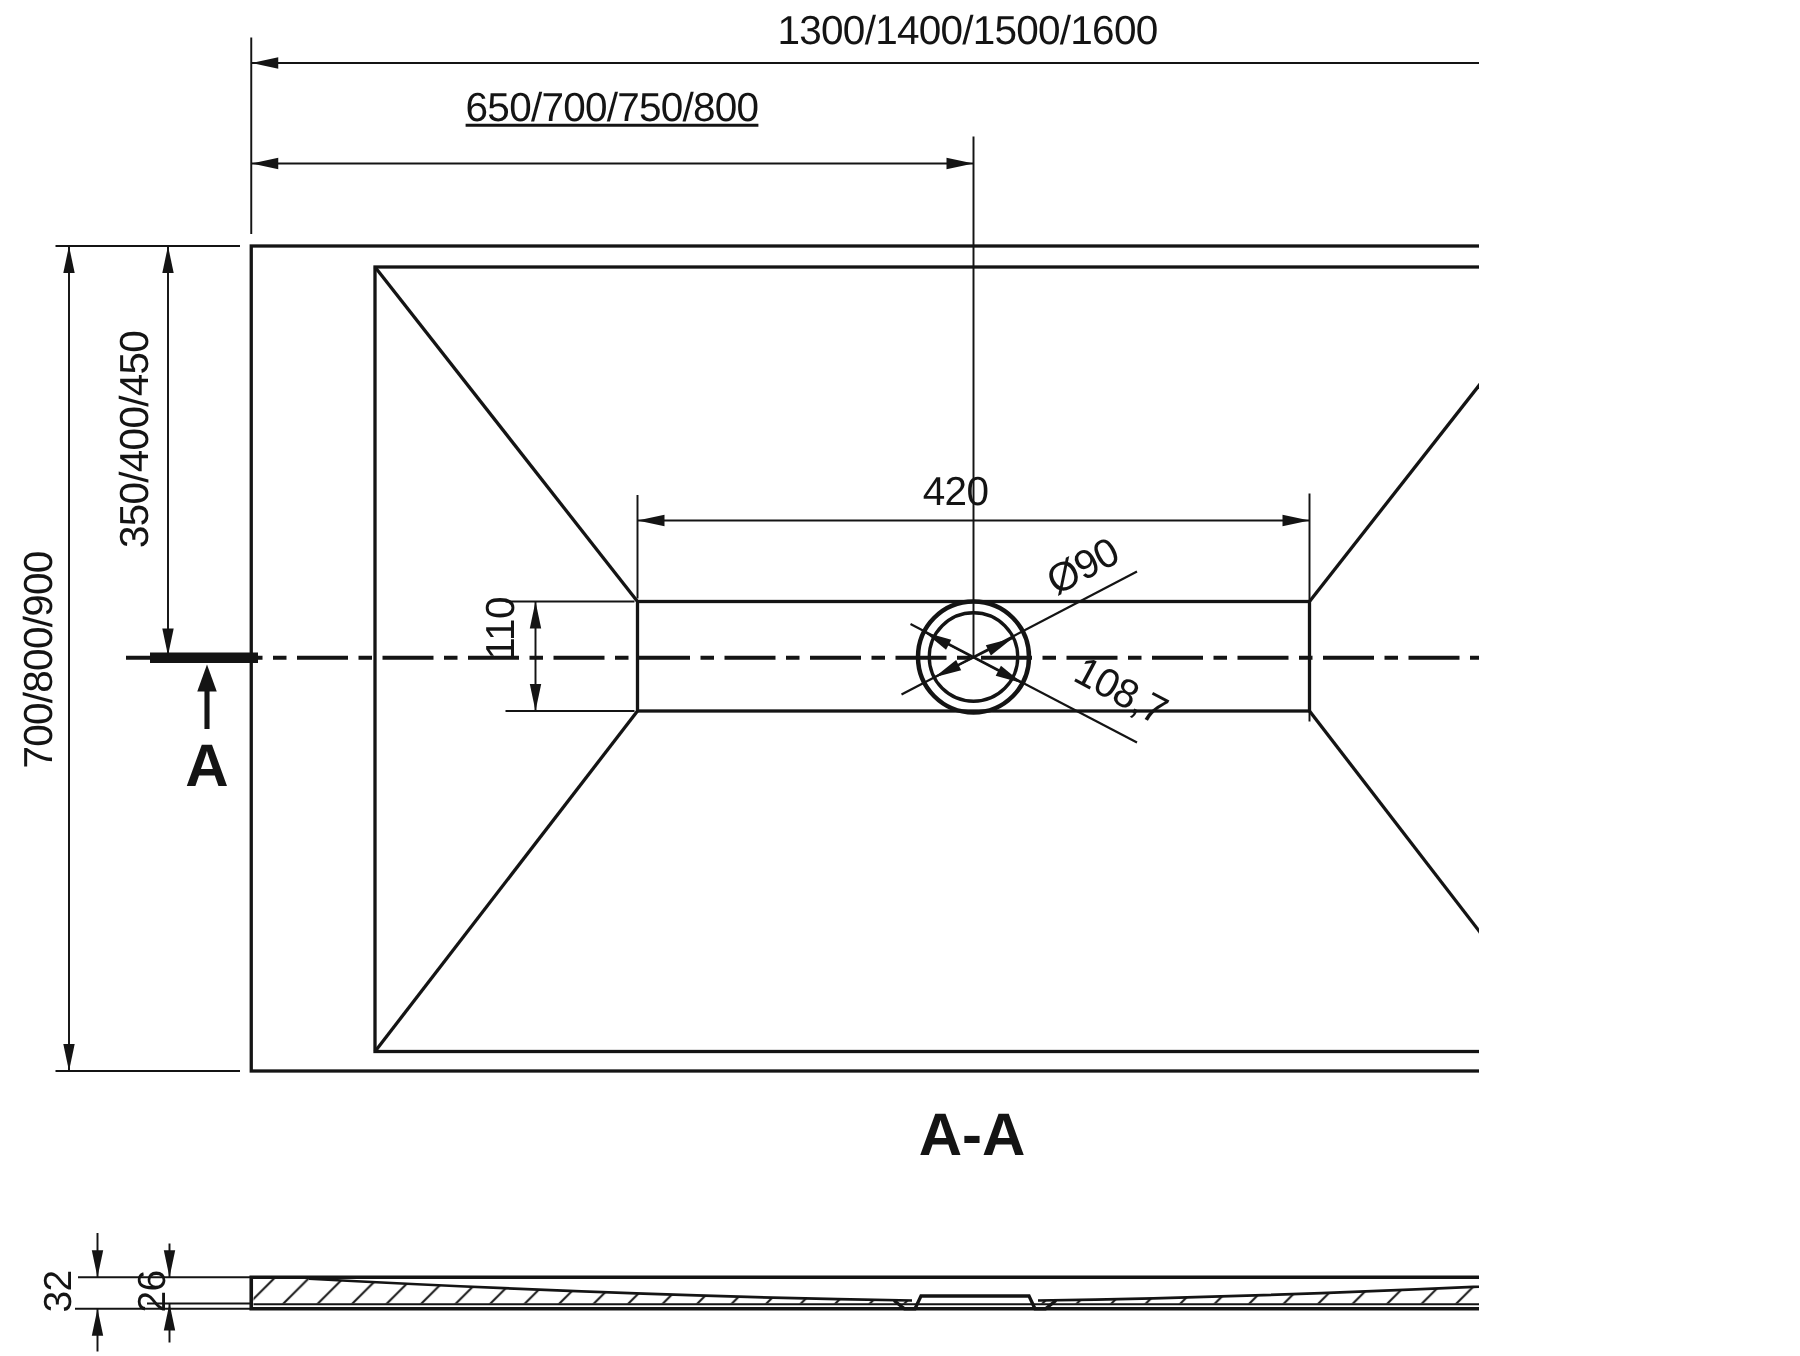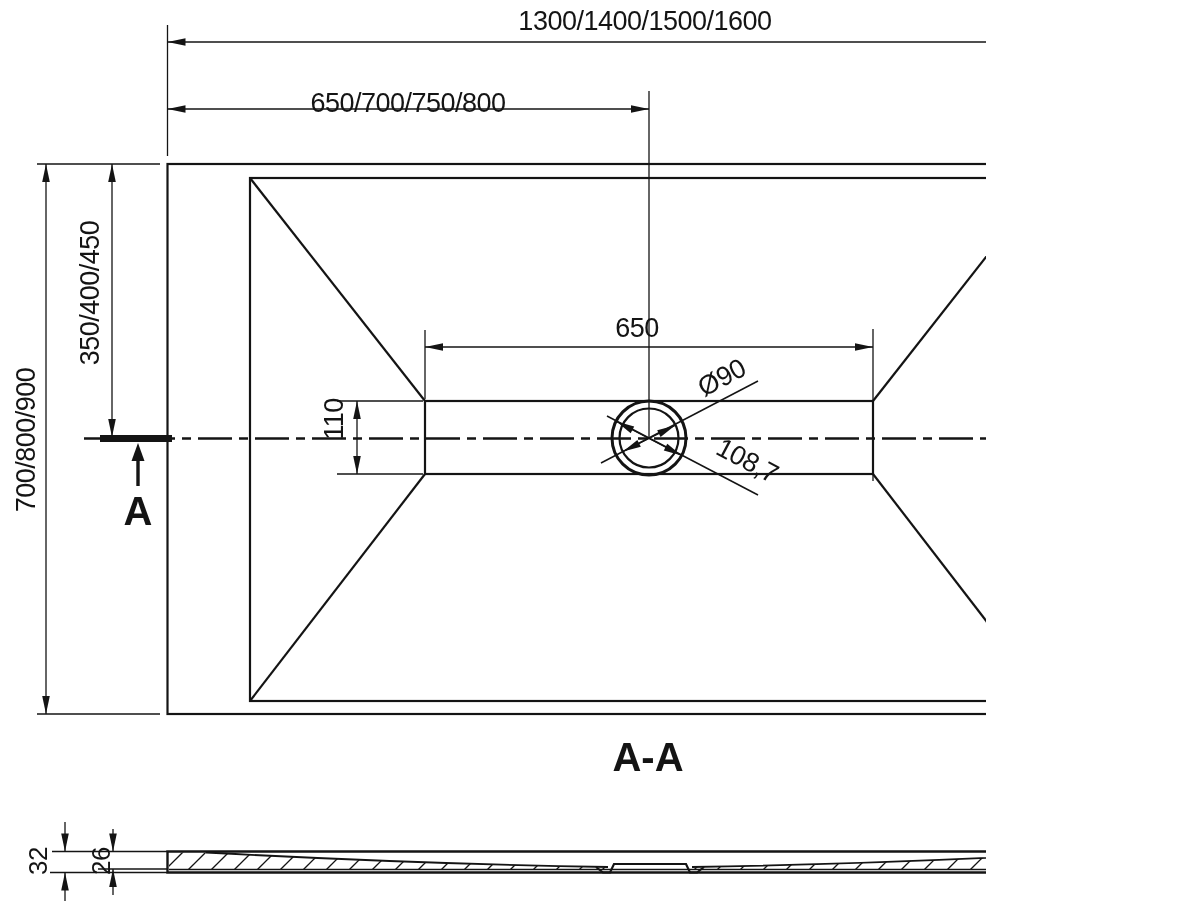--- a/index.html
+++ b/index.html
@@ -132,24 +132,24 @@
         <line class="thin" x1="50" y1="872.5" x2="167" y2="872.5"></line>
         <line class="thin" x1="65" y1="822" x2="65" y2="851.5" marker-end="url(#ae)"></line>
         <line class="thin" x1="65" y1="901" x2="65" y2="872.5" marker-end="url(#ae)"></line>
         <line class="thin" x1="113" y1="829" x2="113" y2="851.5" marker-end="url(#ae)"></line>
         <line class="thin" x1="113" y1="895" x2="113" y2="869" marker-end="url(#ae)"></line>
       </g>
     </g>
   </svg>
 
   <div class="label dim" style="left:645px; top:21px;">1300/1400/1500/1600</div>
-  <div class="label dim" style="left:408px; top:103px;">650/700/750/800</div>
+  <div class="label dim" style="left:408px; top:72px;text-decoration:underline;">650/700/750/800</div>
   <div class="label dim" style="left:26px; top:440px; --r:-90deg;">700/800/900</div>
   <div class="label dim" style="left:90px; top:293px; --r:-90deg;">350/400/450</div>
-  <div class="label dim" style="left:637px; top:328px;">650</div>
+  <div class="label dim" style="left:637px; top:328px;">420</div>
   <div class="label dim" style="left:334px; top:419px; --r:-90deg;">110</div>
   <div class="label dim" style="left:722px; top:378px; --r:-28deg;">Ø90</div>
   <div class="label dim" style="left:747px; top:461px; --r:28deg;">108,7</div>
   <div class="label big" style="left:138px; top:511px;">A</div>
   <div class="label big" style="left:1153px; top:511px;">A</div>
   <div class="label big" style="left:648px; top:757px;">A-A</div>
   <div class="label secdim" style="left:38px; top:861px; --r:-90deg;">32</div>
   <div class="label secdim" style="left:101px; top:861px; --r:-90deg;">26</div>
 
 </div>

